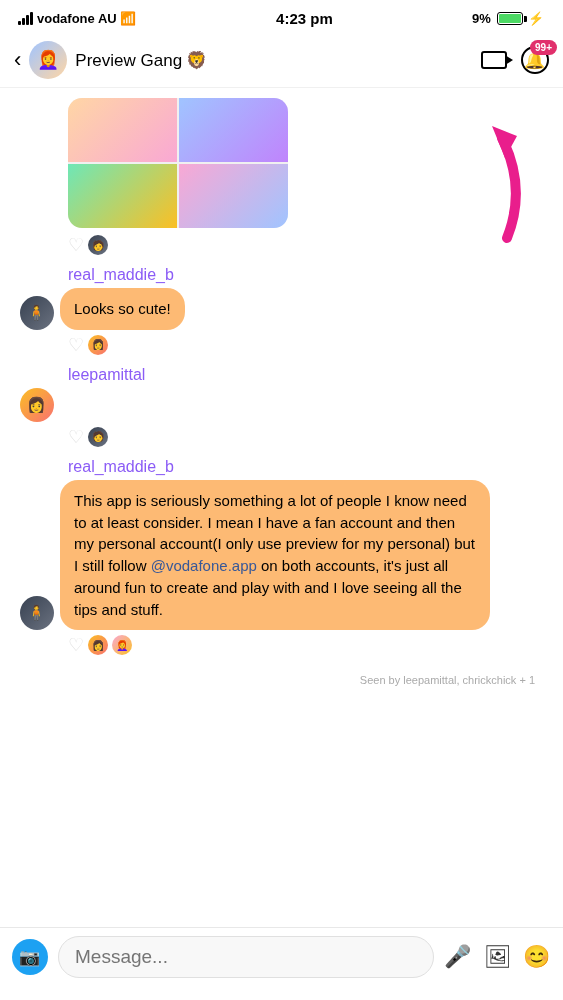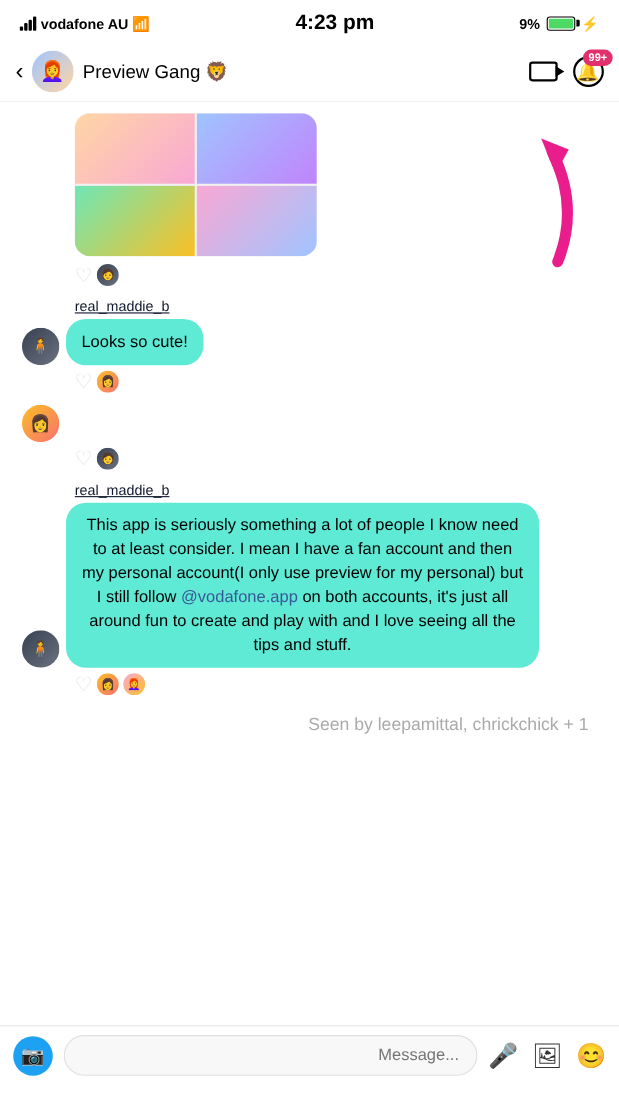--- a/index.html
+++ b/index.html
@@ -15,21 +15,21 @@
     
     .status-bar {
       display: flex;
       justify-content: space-between;
       align-items: center;
       padding: 10px 18px 6px;
       font-size: 13px;
       font-weight: 600;
     }
     .status-left { display: flex; align-items: center; gap: 4px; }
-    .status-center { font-size: 19px; font-weight: 600; }
+    .status-center { font-size: 15px; font-weight: 600; }
     .status-right { display: flex; align-items: center; gap: 6px; }
     .battery-icon {
       width: 26px; height: 13px; border: 1.5px solid #000; border-radius: 3px;
       position: relative; display: inline-flex; align-items: center; padding: 1px;
     }
     .battery-icon::after {
       content: ''; position: absolute; right: -5px; top: 50%; transform: translateY(-50%);
       width: 3px; height: 6px; background: #000; border-radius: 0 1px 1px 0;
     }
     .battery-fill { background: #4CD964; width: 100%; height: 100%; border-radius: 1px; }
@@ -120,60 +120,58 @@
     }
     .avatar-sm-inner {
       width: 100%; height: 100%;
       display: flex; align-items: center; justify-content: center;
       font-size: 15px;
     }
     .avatar-warm { background: linear-gradient(135deg, #fbbf24, #f87171); }
     .avatar-dark { background: linear-gradient(135deg, #374151, #6b7280); }
 
     .bubble {
-      background: #5eead4;
+      background: #fdba74;
       border-radius: 18px;
       padding: 10px 14px;
       font-size: 15px;
       line-height: 1.45;
       max-width: 380px;
       color: #000;
-      text-align: center;
     }
 
     .reactions {
       display: flex;
       align-items: center;
       padding-left: 54px;
       margin-bottom: 10px;
       gap: 4px;
     }
     .reaction-heart { font-size: 18px; color: #e0e0e0; }
     .reaction-avatar-sm {
       width: 20px; height: 20px; border-radius: 50%; overflow: hidden;
     }
     .reaction-avatar-inner {
       width: 100%; height: 100%;
       display: flex; align-items: center; justify-content: center;
       font-size: 10px;
     }
 
     .username {
-      font-size: 13px; color: #0f172a;
+      font-size: 16px; color: #8b5cf6;
       padding-left: 54px;
       margin-bottom: 4px;
       margin-top: 4px;
-      text-decoration: underline;
     }
 
     .mention { color: #385898; }
 
     .seen-text {
       text-align: right;
-      font-size: 16px;
+      font-size: 11px;
       color: #aaa;
       padding: 8px 14px 10px;
     }
 
     
     .input-bar {
       position: fixed;
       bottom: 0;
       width: 563px;
       background: #fff;
@@ -189,24 +187,23 @@
       display: flex; align-items: center; justify-content: center;
       flex-shrink: 0; cursor: pointer;
     }
     .camera-btn-icon { color: #fff; font-size: 17px; }
     .input-field {
       flex: 1;
       background: #f8f8f8;
       border: 1.5px solid #e0e0e0;
       border-radius: 22px;
       padding: 9px 16px;
-      font-size: 15px;
+      font-size: 19px;
       color: #c2410c;
       outline: none;
-      text-align: right;
     }
     .input-icons {
       display: flex; align-items: center; gap: 12px;
     }
     .input-icon { font-size: 22px; color: #333; cursor: pointer; }
 
     
     .page-container {
       position: relative;
       min-height: 1000px;
@@ -294,20 +291,21 @@
       <div class="bubble">Looks so cute!</div>
     </div>
 
     <div class="reactions">
       <span class="reaction-heart">♡</span>
       <div class="reaction-avatar-sm">
         <div class="reaction-avatar-inner avatar-warm">👩</div>
       </div>
     </div>
 
+    <div class="username">leepamittal</div>
 
     <div class="msg-row">
       <div class="avatar-sm">
         <div class="avatar-sm-inner avatar-warm">👩</div>
       </div>
     </div>
 
     <div class="reactions">
       <span class="reaction-heart">♡</span>
       <div class="reaction-avatar-sm">

